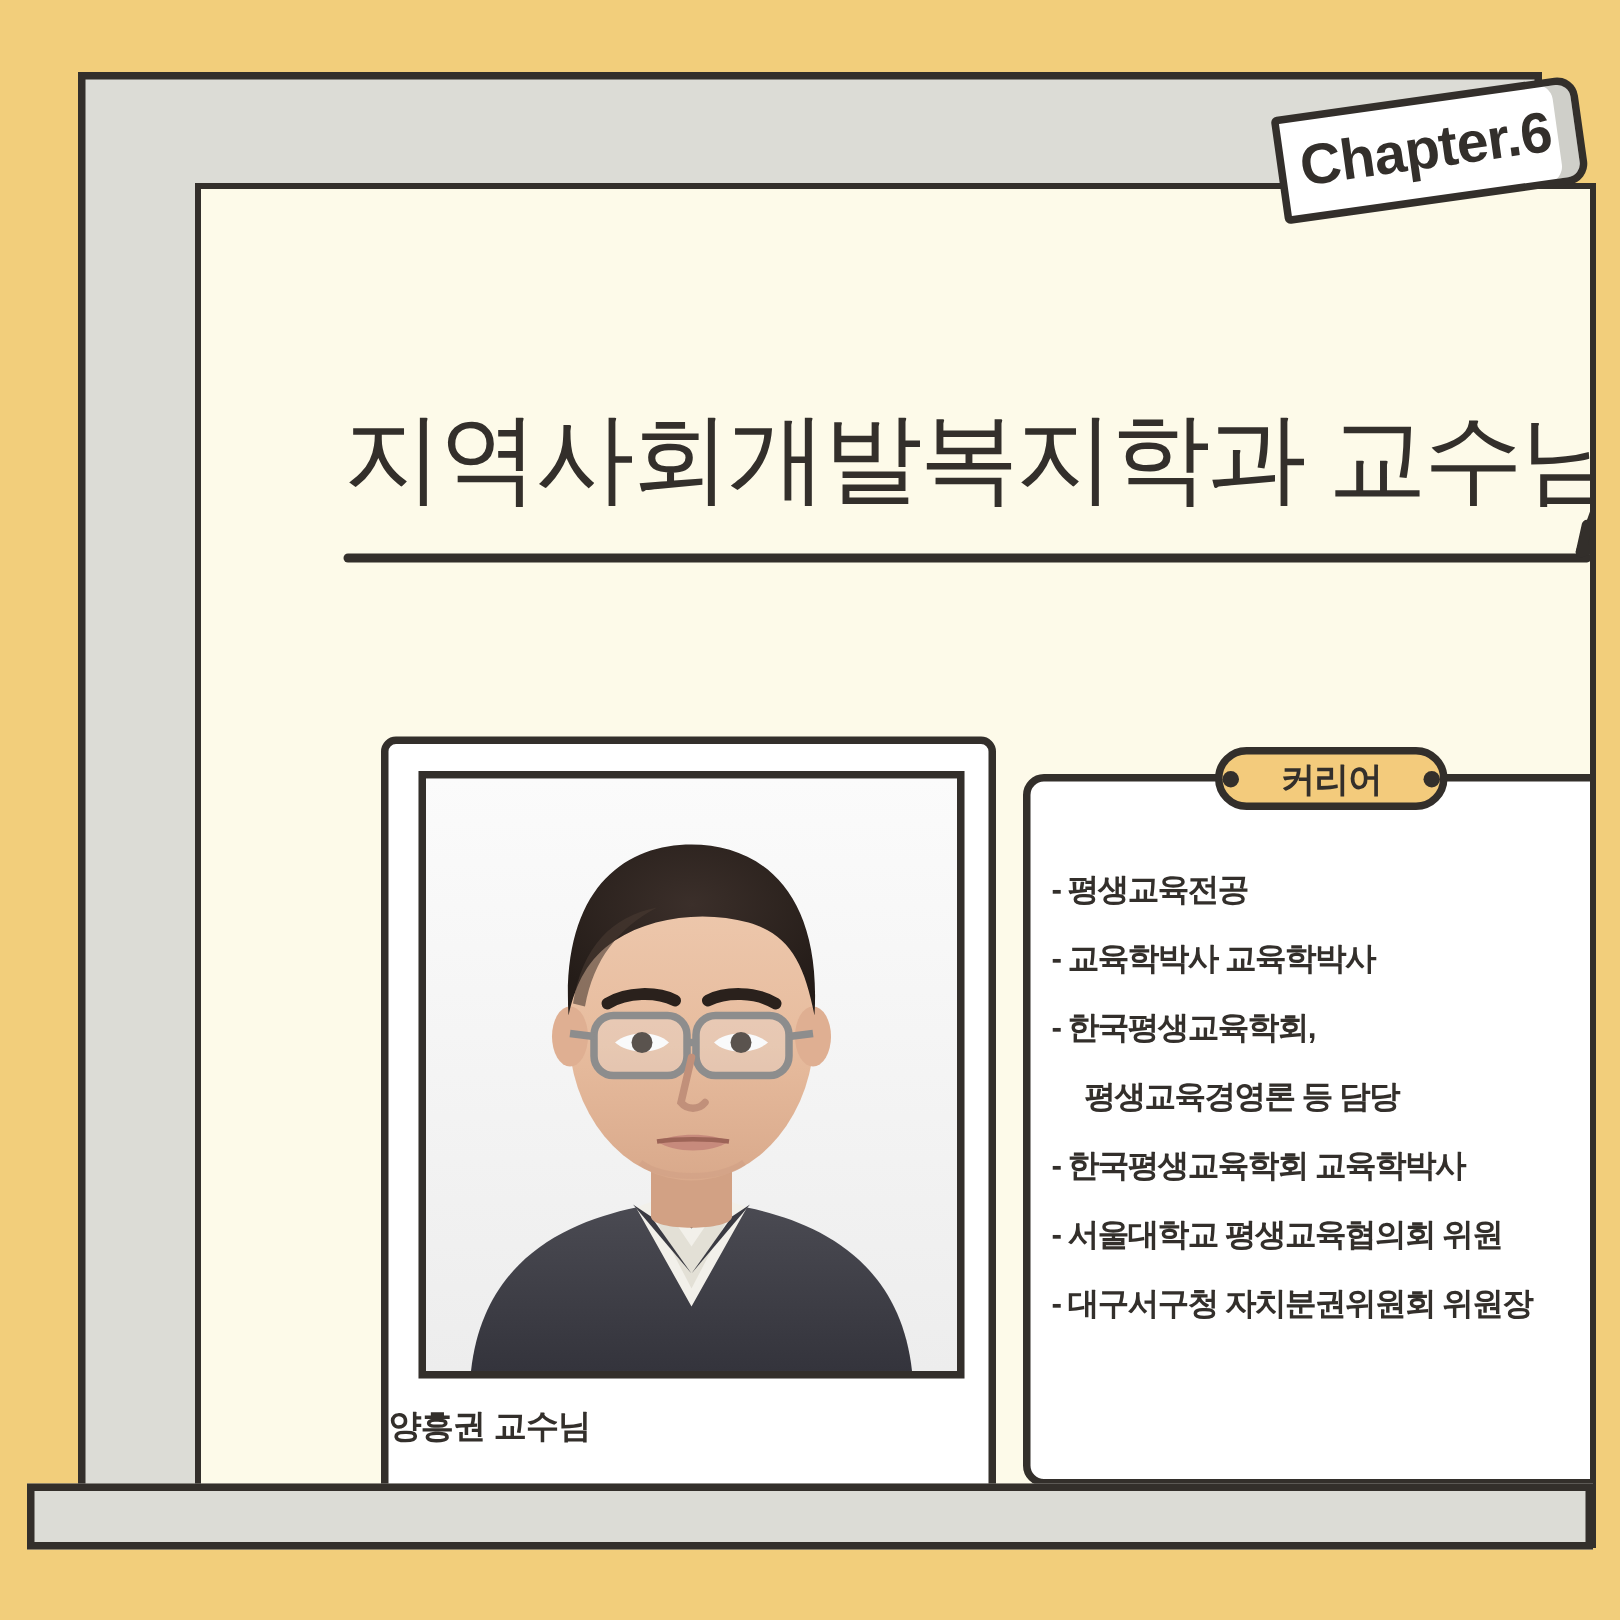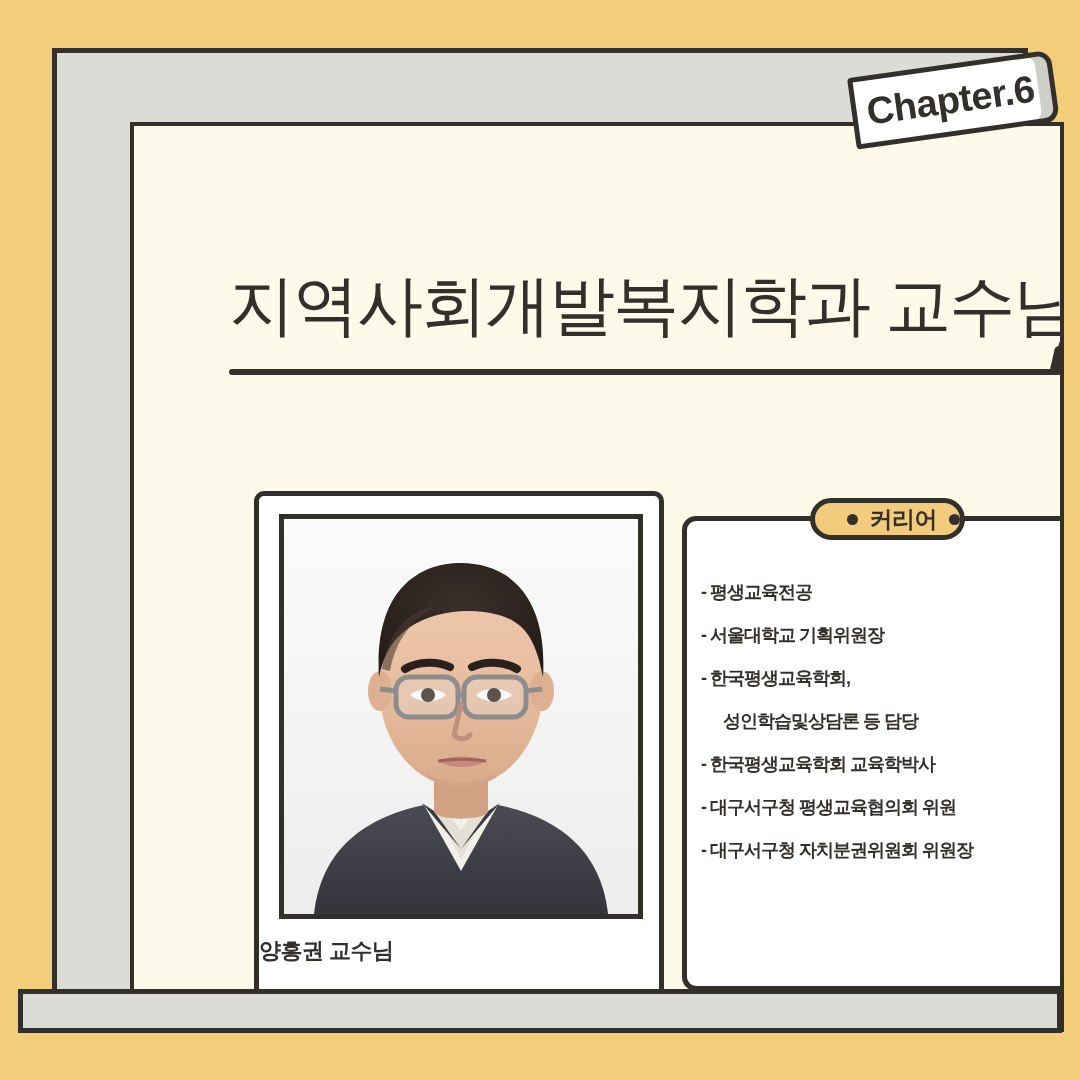--- a/index.html
+++ b/index.html
@@ -151,36 +151,36 @@
     box-sizing:border-box;
     z-index:3;
   }
   .career-badge{
     position:absolute;
     left:676px;top:372px;width:155px;height:42px;
     background:#F3CB7C;
     border:5px solid #332F2B;
     border-radius:21px;
     box-sizing:border-box;
-    display:flex;align-items:center;justify-content:flex-end;
+    display:flex;align-items:center;justify-content:space-between;
     gap:12px;
     z-index:5;
   }
   .career-badge .dot{
     width:11px;height:11px;border-radius:50%;background:#332F2B;flex:none;
   }
   .career-badge .badge-label{
     font-size:23px;font-weight:bold;color:#332F2B;letter-spacing:-0.5px;
   }
   .career-list{
     position:absolute;
     left:14px;top:62px;right:12px;
   }
   .career-item{
-    font-size:18px;
+    font-size:21px;
     font-weight:bold;
     color:#332F2B;
     letter-spacing:-1px;
     line-height:1.0;
     margin-bottom:25px;
     white-space:nowrap;
   }
   .career-item.cont{
     padding-left:22px;
   }
@@ -272,25 +272,25 @@
 
             <path d="M143 256 C158 268 196 268 212 256" stroke="#D0A086" stroke-width="4" fill="none" opacity=".6"></path>
           </svg>
         </div>
         <div class="photo-caption">양흥권 교수님</div>
       </div>
 
       <div class="career-box">
         <div class="career-list">
           <div class="career-item">- 평생교육전공</div>
-          <div class="career-item">- 서울대학교 기획위원장</div>
+          <div class="career-item">- 교육학박사 교육학박사</div>
           <div class="career-item">- 한국평생교육학회,</div>
-          <div class="career-item cont">성인학습및상담론 등 담당</div>
+          <div class="career-item cont">평생교육경영론 등 담당</div>
           <div class="career-item">- 한국평생교육학회 교육학박사</div>
-          <div class="career-item">- 대구서구청 평생교육협의회 위원</div>
+          <div class="career-item">- 서울대학교 평생교육협의회 위원</div>
           <div class="career-item">- 대구서구청 자치분권위원회 위원장</div>
         </div>
       </div>
 
       <div class="career-badge">
         <span class="dot"></span>
         <span class="badge-label">커리어</span>
         <span class="dot"></span>
       </div>
 

